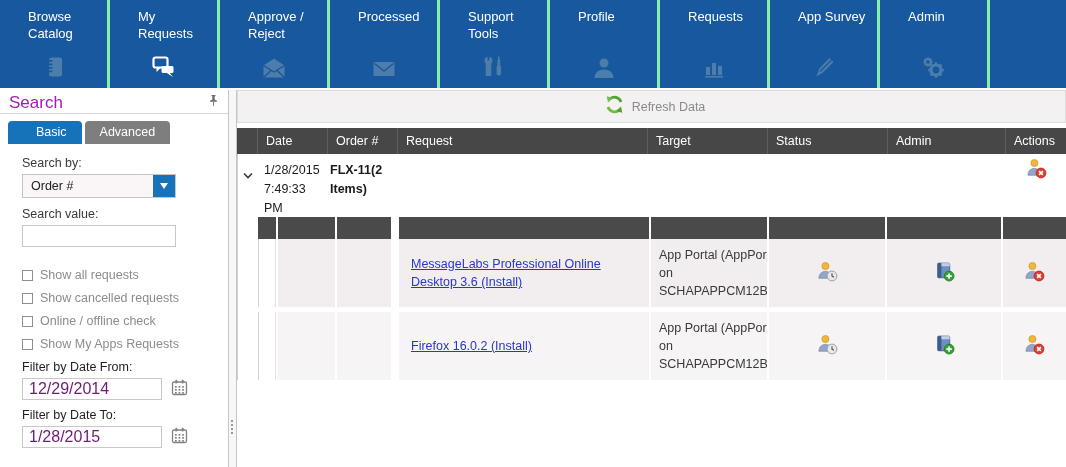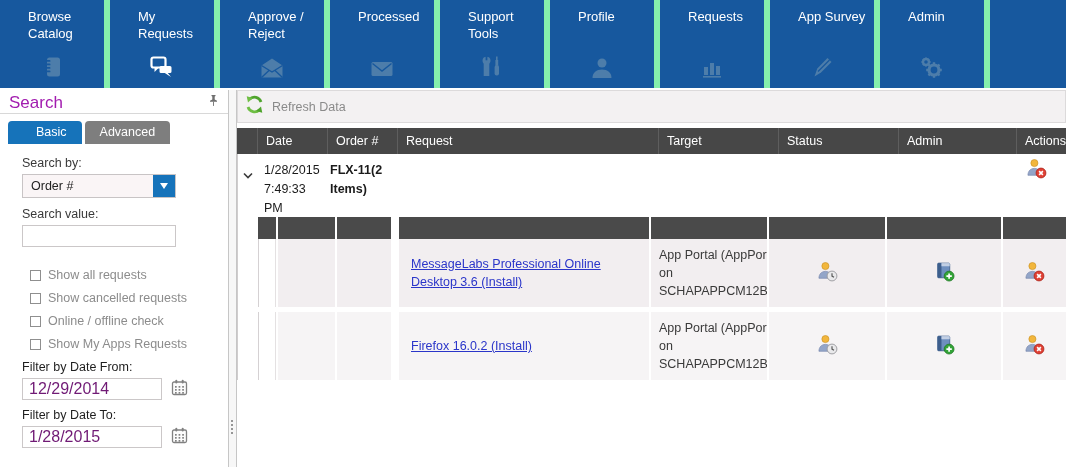--- a/index.html
+++ b/index.html
@@ -3,21 +3,21 @@
 <meta charset="utf-8">
 <style>
   * { margin:0; padding:0; box-sizing:border-box; }
   html,body { width:1066px; height:467px; overflow:hidden; background:#fff;
     font-family:"Liberation Sans", sans-serif; }
   #canvas { position:relative; width:1066px; height:467px; background:#fff; }
 
   
   .navbar { position:absolute; top:0; left:0; width:1066px; height:88px;
     background:#17589E; display:flex; }
-  .nav-item { width:110px; height:88px; border-right:6px solid #86efac;
+  .nav-item { width:110px; height:88px; border-right:3px solid #86efac;
     position:relative; cursor:pointer; }
   .nav-label { color:#fff; font-size:13px; line-height:1.3; padding:9px 4px 0 28px; }
   .nav-icon { position:absolute; bottom:8px; left:0; right:0;
     display:flex; justify-content:center; color:#4D7DAA; }
   .nav-item.active .nav-icon { color:#ffffff; }
 
   
   .sidebar { position:absolute; top:90px; left:0; width:228px; bottom:0; background:#fff; }
   .search-header { height:24px; display:flex; align-items:center;
     padding:2px 8px 0 9px; border-bottom:1px solid #D8D8D8; }
@@ -32,48 +32,48 @@
     display:flex; align-items:center; cursor:pointer; }
   .select-text { flex:1; padding-left:8px; color:#222; }
   .select-btn { width:22px; height:22px; background:#1673BA;
     display:flex; align-items:center; justify-content:center; }
   .caret-down { width:0; height:0; border-left:4px solid transparent;
     border-right:4px solid transparent; border-top:6px solid #fff; }
   .text-input { width:154px; height:22px; border:1px solid #CBC7C8; background:#fff;
     font-size:16px; padding:2px 6px; color:#701a75;
     font-family:"Liberation Sans", sans-serif; }
   .spacer8 { height:9px; } .spacer12 { height:12px; }
-  .checkbox-row { display:flex; align-items:center; margin:9px 8px; color:#8C8C8C; }
+  .checkbox-row { display:flex; align-items:center; margin:9px 0; color:#8C8C8C; }
   .checkbox { width:11px; height:11px; border:1px solid #8F8F8F; background:#fff;
     margin-right:7px; flex:none; cursor:pointer; }
   .date-label { color:#1E1E1E; margin:8px 0 4px; }
   .date-row { display:flex; align-items:center; gap:9px; }
   .date-input { width:140px; }
 
   
   .splitter { position:absolute; left:228px; top:90px; width:9px; bottom:0;
     background:#F7F7F7; border-left:1px solid #C6C6C6; border-right:1px solid #C6C6C6;
     cursor:col-resize; }
   .grip { position:absolute; top:330px; left:2px; width:2px; height:2px; background:#969696;
     box-shadow:0 4px #969696, 0 8px #969696, 0 12px #969696; }
 
   
   .main { position:absolute; left:237px; top:90px; right:0; bottom:0; background:#fff; }
   .toolbar { height:33px; background:#F3F1F2; border:1px solid #DCDADB;
-    display:flex; align-items:center; padding-left:6px; }
+    display:flex; align-items:center; padding-left:6px;justify-content:center; }
   .toolbar-btn { display:flex; align-items:center; gap:7px; cursor:pointer; }
   .toolbar-label { color:#8A8A8A; font-size:12.5px; }
 
   .grid { margin-top:5px; }
   .grid-header { display:flex; height:26px; background:#474747; }
   .gh-cell { color:#fff; font-size:12.5px; display:flex; align-items:center;
     padding-left:8px; border-left:1px solid #5E5E5E; cursor:pointer; }
   .gh-cell:first-child { border-left:none; cursor:default; }
   .c0 { width:20px; padding-left:0; } .c1 { width:70px; } .c2 { width:70px; }
-  .c3 { width:250px; } .c4 { width:120px;margin-left:11px; } .c5 { width:120px; }
+  .c3 { width:250px; } .c4 { width:120px; } .c5 { width:120px; }
   .c6 { width:118px; } .c7 { flex:1; }
 
   .grid-body { border-left:1px solid #D0CDCE; }
   .group-row { display:flex; min-height:44px; background:#fff;
     font-size:12.5px; color:#1B1B1B; }
   .gr-exp { width:20px; display:flex; justify-content:center; padding-top:15px; cursor:pointer; }
   .gr-date { width:70px; padding:7px 2px 0 6px; line-height:1.5; }
   .gr-order { width:70px; padding:7px 2px 0 2px; font-weight:bold; line-height:1.5; }
   .gr-spacer { width:608px; }
   .gr-actions { flex:1; display:flex; justify-content:center; align-items:flex-start;

